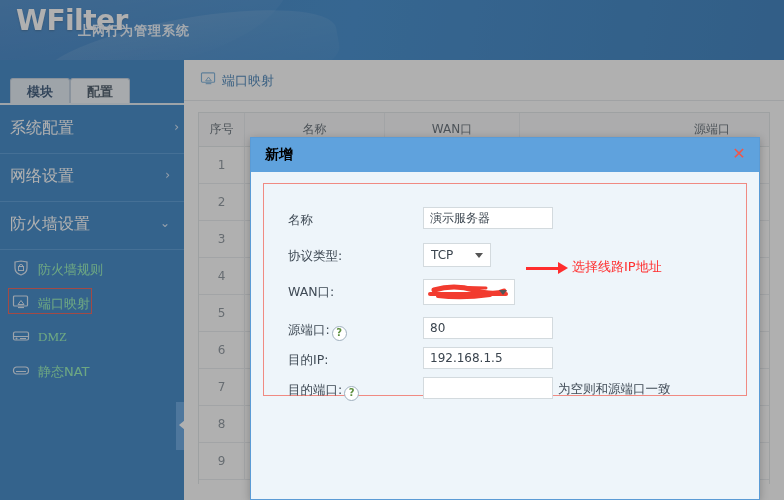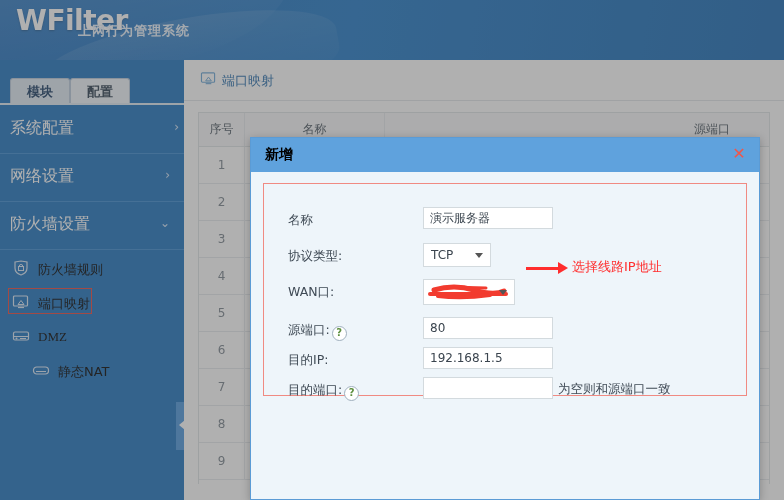--- a/index.html
+++ b/index.html
@@ -65,28 +65,28 @@
     cursor:pointer;
   }
   .nav-group .gl{position:absolute;left:10px;top:13px;}
   .nav-group .ch{position:absolute;right:14px;top:15px;font-size:12px;color:#cfe2f5;}
   #grp-sys{top:45px;padding-left:9px;}
   #grp-net{top:93px;}
   #grp-fw{top:141px;}
 
   .nav-item{
     position:absolute;left:0;width:184px;height:34px;
-    color:#000000;font-size:13px;cursor:pointer;
+    color:#86efac;font-size:13px;cursor:pointer;
   }
   .nav-item .lbl{position:absolute;left:38px;top:9px;}
   .nav-item .ico{position:absolute;left:12px;top:8px;width:18px;height:16px;}
   #itm-rule{top:192px;}
   #itm-port{top:226px;}
   #itm-dmz{top:260px;font-family:Liberation Serif, serif;}
-  #itm-nat{top:294px;margin-left:20px;}
+  #itm-nat{top:294px;}
 
   #port-hilite{
     position:absolute;left:8px;top:228px;width:84px;height:26px;
     border:1.5px solid #e8453c;box-sizing:border-box;pointer-events:none;
   }
 
   #collapse-handle{
     position:absolute;left:176px;top:342px;width:12px;height:48px;
     background:#4e97dd;border-radius:0 0 0 0;cursor:pointer;
   }
@@ -306,20 +306,21 @@
         <path d="M6 10.5 L9 6.5 L12 10.5 Z" fill="none" stroke="#6aa6d6" stroke-width="1"></path>
       </svg>
     </span>
     <span class="t">端口映射</span>
   </div>
 
   <div id="table">
     <div class="thead">
       <div class="th" style="left:0;width:46px;">序号</div>
       <div class="th" style="left:46px;width:140px;">名称</div>
+      <div class="th" style="left:186px;width:135px;">WAN口</div>
       <div class="th" style="left:456px;width:114px;border-right:none;">源端口</div>
     </div>
     <div id="table-body">
         <div class="trow" style="top: 34px;">
           <div class="tcell-idx">1</div>
           <div class="vsep" style="left: 186px;"></div>
           <div class="vsep" style="left: 321px;"></div>
           <div class="vsep" style="left: 456px;"></div>
         </div>
         <div class="trow" style="top: 71px;">

